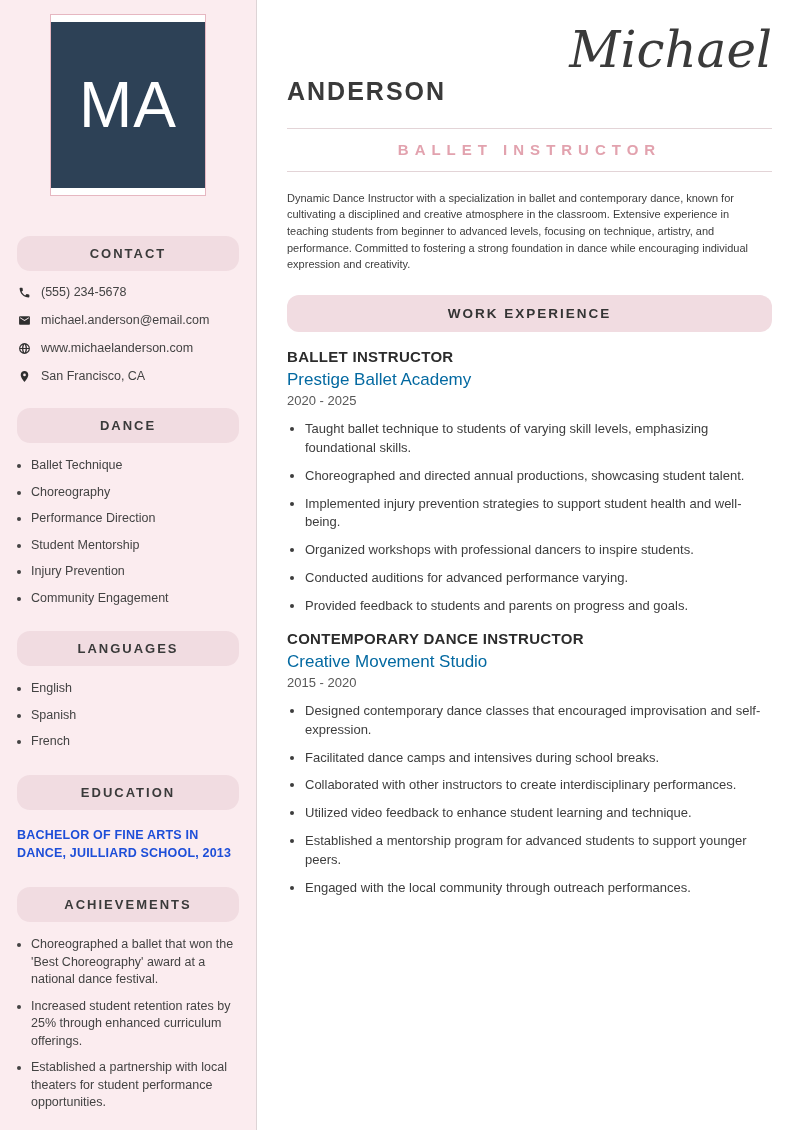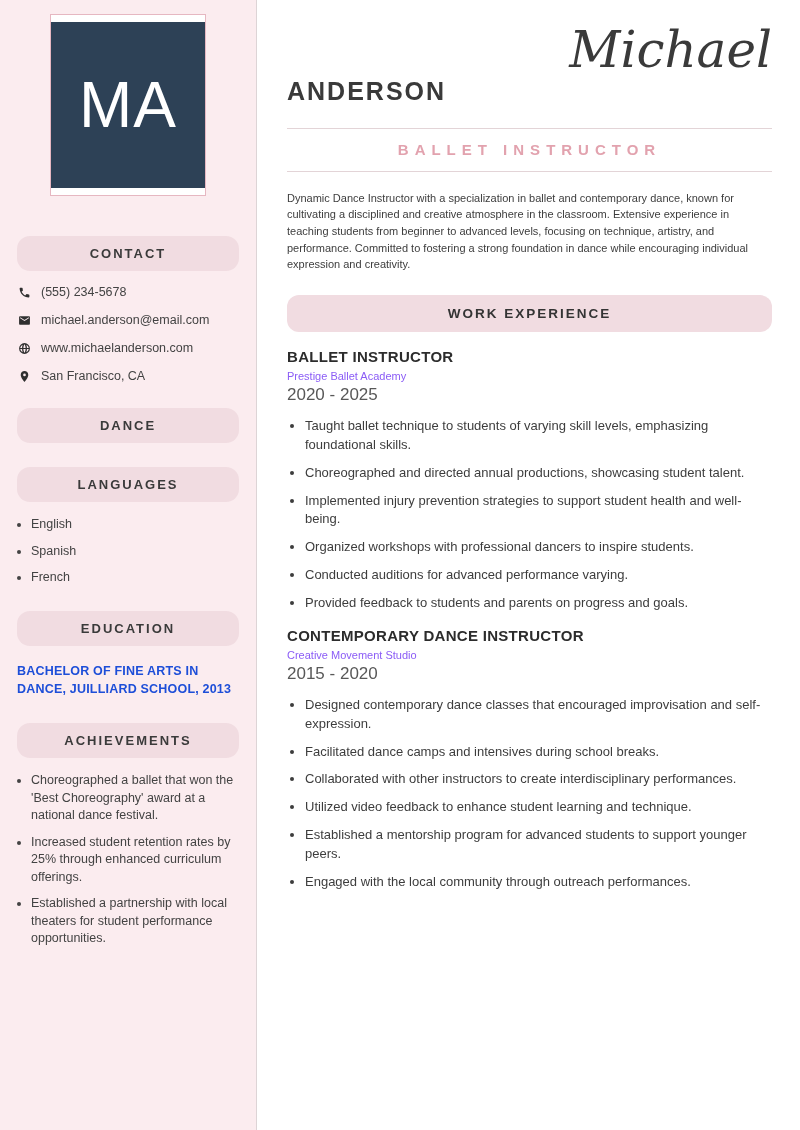--- a/index.html
+++ b/index.html
@@ -84,22 +84,22 @@
   .summary {
     margin-top: 18px; font-size: 11px; line-height: 1.52; color: #3d3d3d;
   }
   .main-band {
     background: #f1dce1; margin: 22px 0 16px 0;
     padding: 11px 4px; text-align: center;
     font-size: 13.5px; font-weight: bold; letter-spacing: 2px; color: #343434; border-radius: 12px;
   }
   .job { margin-bottom: 14px; }
   .job-role { font-size: 15px; font-weight: bold; color: #2c2c2c; letter-spacing: 0.3px; }
-  .job-company { font-size: 11px; color: #8b5cf6; margin-top: 5px; }
-  .job-dates { font-size: 17px; color: #585858; margin-top: 3px; }
+  .job-company { font-size: 17px; color: #0369a1; margin-top: 5px; }
+  .job-dates { font-size: 13px; color: #585858; margin-top: 3px; }
   .job-bullets { list-style: disc outside; padding-left: 18px; margin-top: 12px; }
   .job-bullets li { font-size: 13px; color: #3d3d3d; line-height: 1.45; margin-bottom: 9px; }
 </style>
 </head>
 <body>
 
 <div class="page">
 
   <aside class="sidebar">
 
@@ -142,20 +142,28 @@
                 <path d="M12 2C8.13 2 5 5.13 5 9c0 5.25 7 13 7 13s7-7.75 7-13c0-3.87-3.13-7-7-7zm0 9.5A2.5 2.5 0 1 1 12 6.5a2.5 2.5 0 0 1 0 5z"></path>
               </svg>
             </span>
           <span>San Francisco, CA</span>
         </li>
       </ul>
     </section>
 
     <section class="side-section">
       <h2 class="band">DANCE</h2>
+      <ul class="side-list">
+        <li>Ballet Technique</li>
+        <li>Choreography</li>
+        <li>Performance Direction</li>
+        <li>Student Mentorship</li>
+        <li>Injury Prevention</li>
+        <li>Community Engagement</li>
+      </ul>
     </section>
 
     <section class="side-section">
       <h2 class="band">LANGUAGES</h2>
       <ul class="side-list">
         <li>English</li>
         <li>Spanish</li>
         <li>French</li>
       </ul>
     </section>

